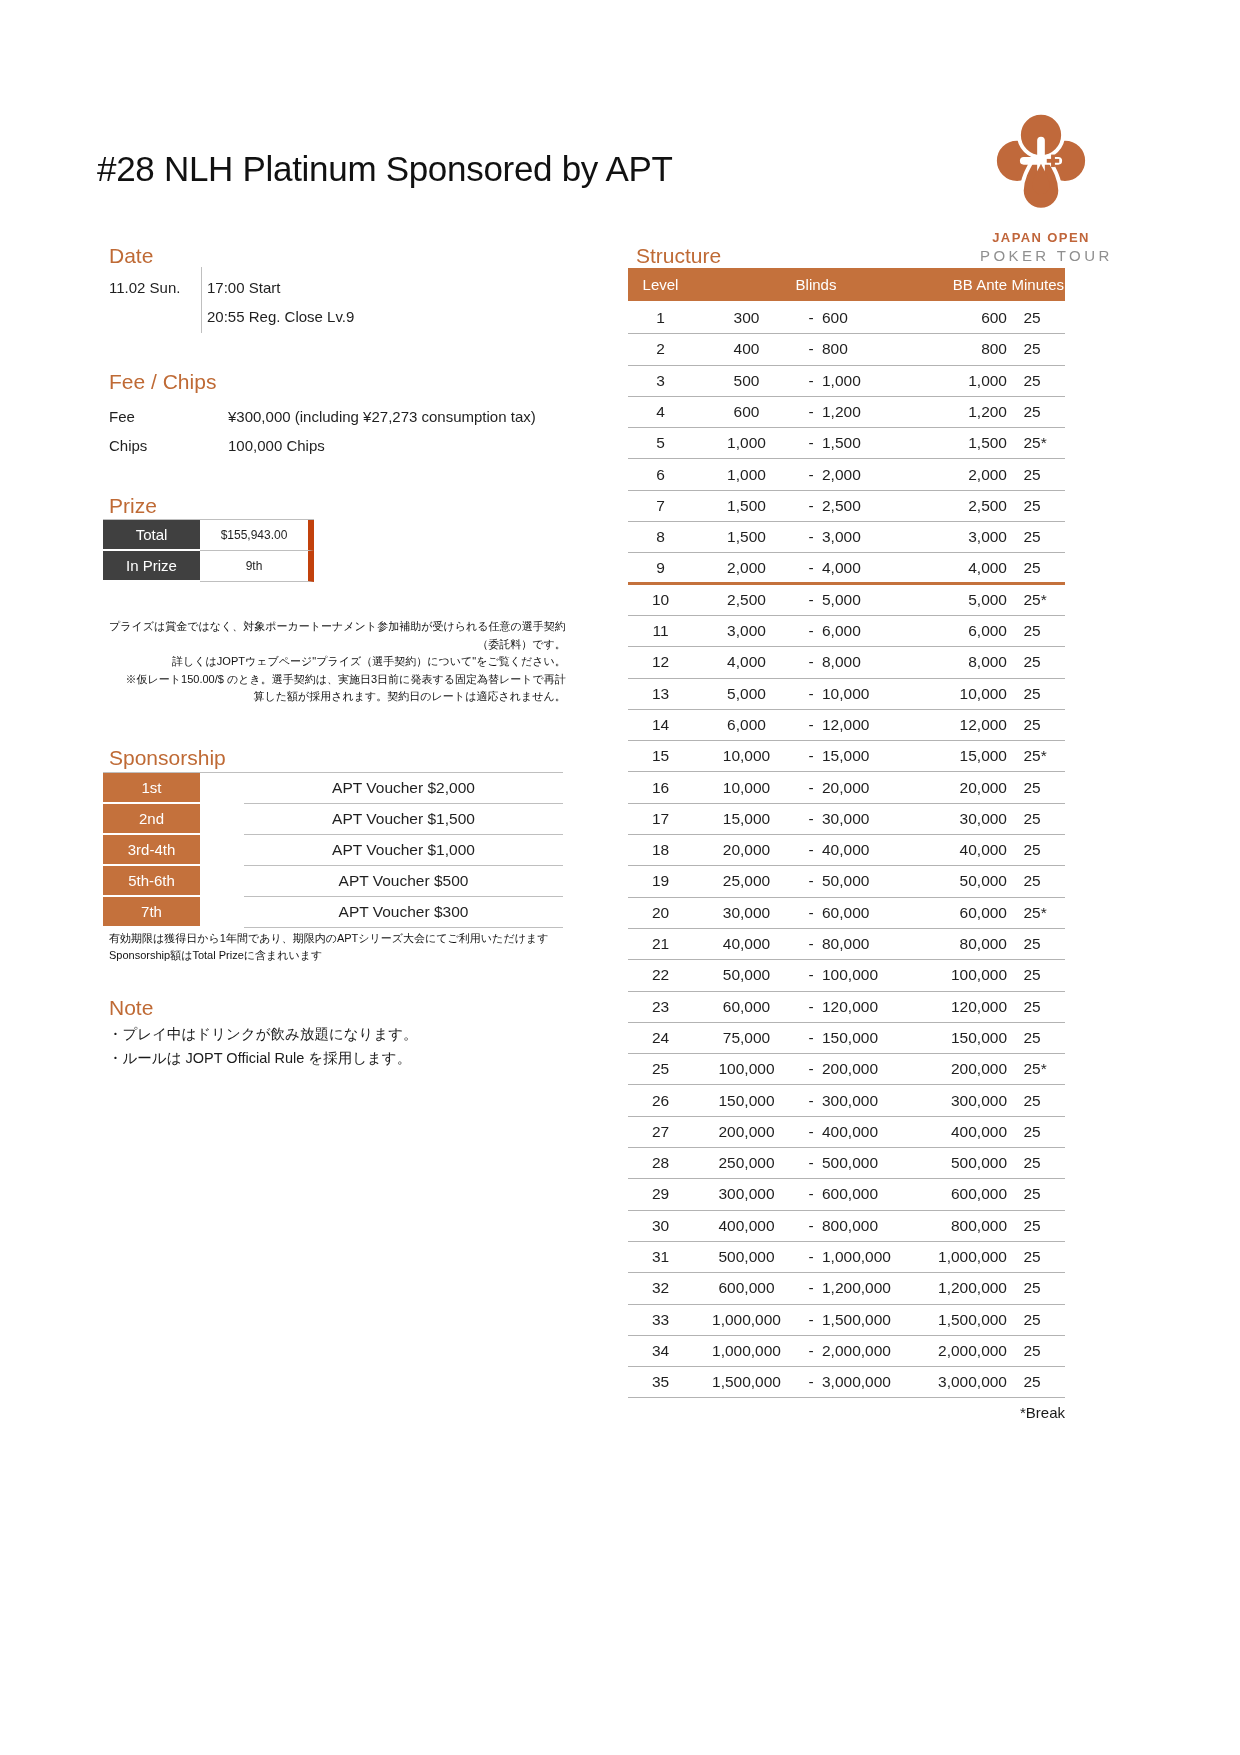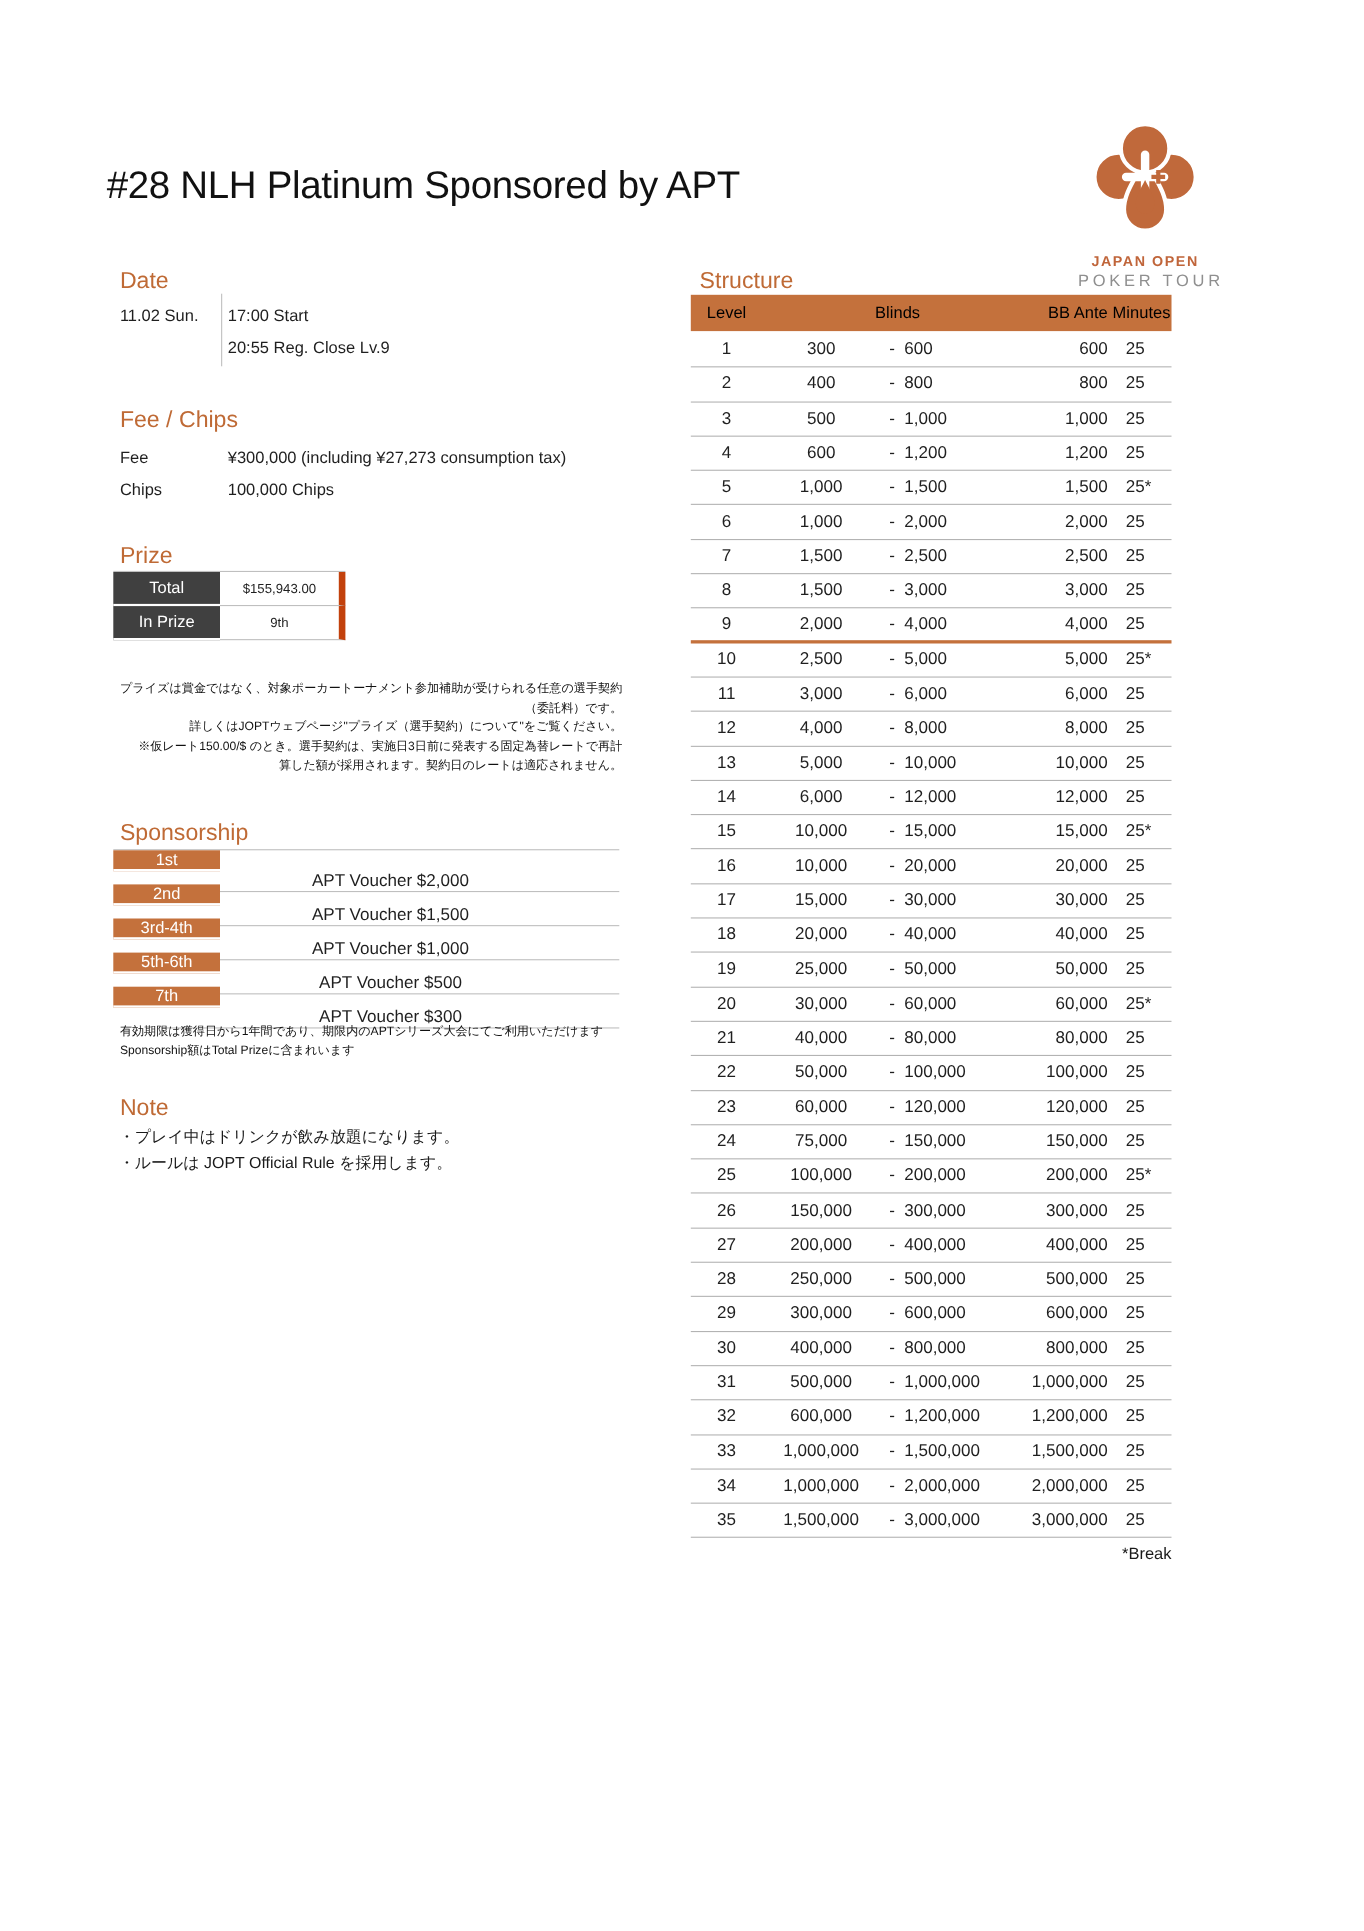--- a/index.html
+++ b/index.html
@@ -26,58 +26,58 @@
   .h2.spon-h   { left:109px; top:746px; }
   .h2.note-h   { left:109px; top:996px; }
   .h2.struct-h { left:636px; top:244px; }
   
   .date-day   { position:absolute; left:109px; top:279px; font-size:15px; }
   .date-start { position:absolute; left:207px; top:279px; font-size:15px; }
   .date-close { position:absolute; left:207px; top:308px; font-size:15px; }
   .date-divider { position:absolute; left:201px; top:267px; width:1px; height:66px; background:#BFBFBF; }
   
   .fee-rows { position:absolute; left:109px; top:402px; width:460px; }
-  .fee-row  { display:flex; height:29px; align-items:center; }
+  .fee-row  { display:flex; height:29px; align-items:center;gap:21px; }
   .fee-label { width:98px; font-size:15px; }
   .fee-value { font-size:15px; white-space:nowrap; }
   
   .prize-table { position:absolute; left:103px; top:519px; width:211px; border-top:1px solid #BFBFBF; }
   .p-row { display:flex; height:31px; }
   .p-label {
     width:97px; background:#404040; color:#ffffff; font-size:15px;
     display:flex; align-items:center; justify-content:center; border-bottom:2px solid #ffffff;
   }
   .p-value {
     flex:1; font-size:12px; display:flex; align-items:center; justify-content:center;
     border-bottom:1px solid #BFBFBF; border-right:6px solid #c2410c;
   }
   
   .jp-disclaimer { position:absolute; left:109px; top:618px; font-size:11px; line-height:17.5px; color:#111; }
   .jp-disclaimer div { white-space:nowrap;text-align:right; }
   
   .spon-table { position:absolute; left:103px; top:772px; width:460px; border-top:1px solid #BFBFBF; }
-  .sp-row { display:flex; height:31px;flex-direction:column; }
+  .sp-row { display:flex; height:31px; }
   .sp-label {
     width:97px; background:#C4713C; color:#ffffff; font-size:15px;
     display:flex; align-items:center; justify-content:center; border-bottom:2px solid #ffffff;
   }
   .sp-value {
     flex:1; font-size:15.5px; display:flex; align-items:center; justify-content:center;
     border-bottom:1px solid #BFBFBF;
     margin-left:44px;
   }
   .spon-notes { position:absolute; left:109px; top:930px; font-size:11px; line-height:17px; color:#111; }
   .spon-notes div { white-space:nowrap; }
   
   .note-items { position:absolute; left:108px; top:1022px; font-size:14.5px; line-height:24px; color:#1a1a1a; }
   .note-items div { white-space:nowrap; }
   
   .struct-table { position:absolute; left:628px; top:268px; width:437px; font-size:15.5px; }
   .st-header {
-    display:flex; height:33px; background:#C4713C; color:#000000;
+    display:flex; height:33px; background:#C4713C; color:#ffffff;
     align-items:center; margin-bottom:2px; font-size:15px;
   }
   .c-level { width:65px; text-align:center; }
   .c-blinds { width:220px; display:flex; align-items:center; }
   .st-header .c-blinds { display:block; text-align:center; text-indent:26px; }
   .c-ante { width:94px; text-align:right; }
   .c-min { width:58px; display:flex; justify-content:center; align-items:center; }
   .st-header .c-min { display:block; text-align:right; padding-right:1px; }
   .st-row { display:flex; height:31.3px; align-items:center; border-bottom:1px solid #B3B3B3; }
   .st-row.reg-close { border-bottom:3px solid #C4713C; }

